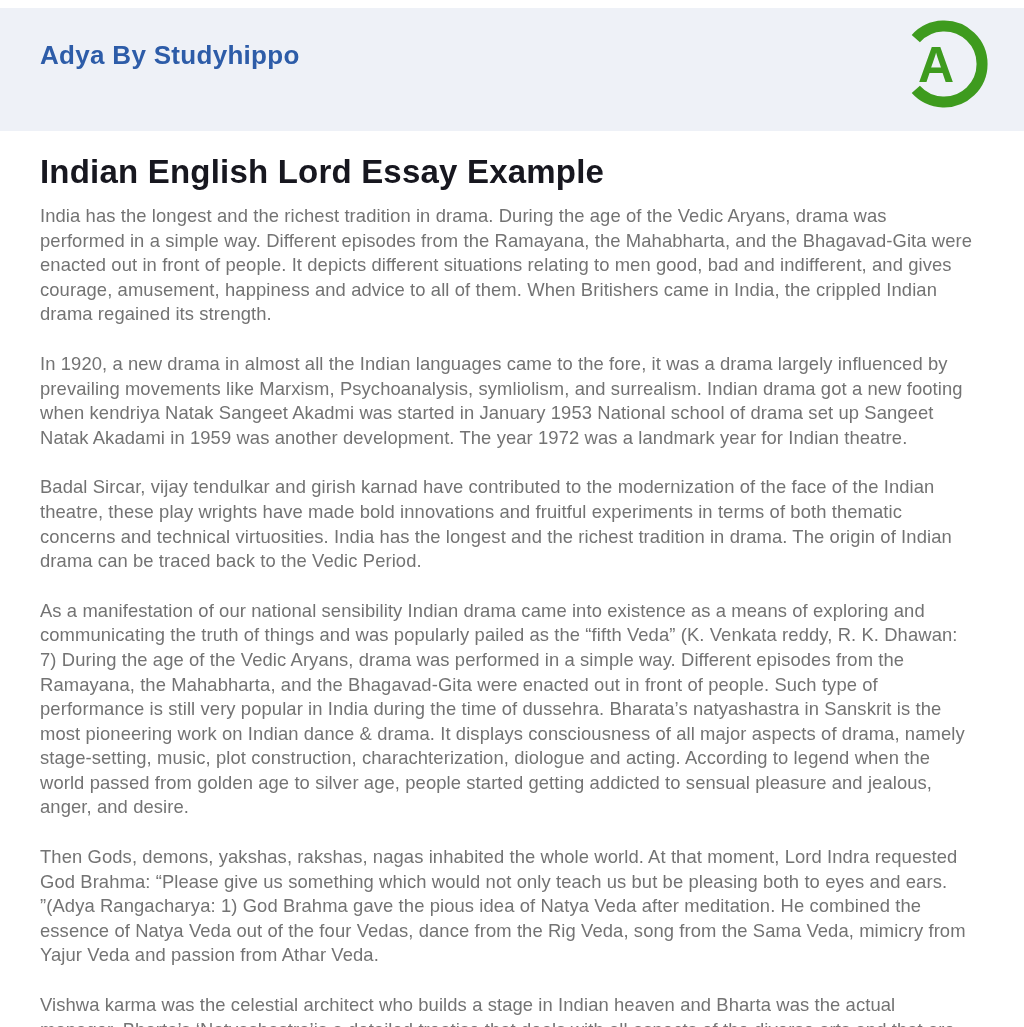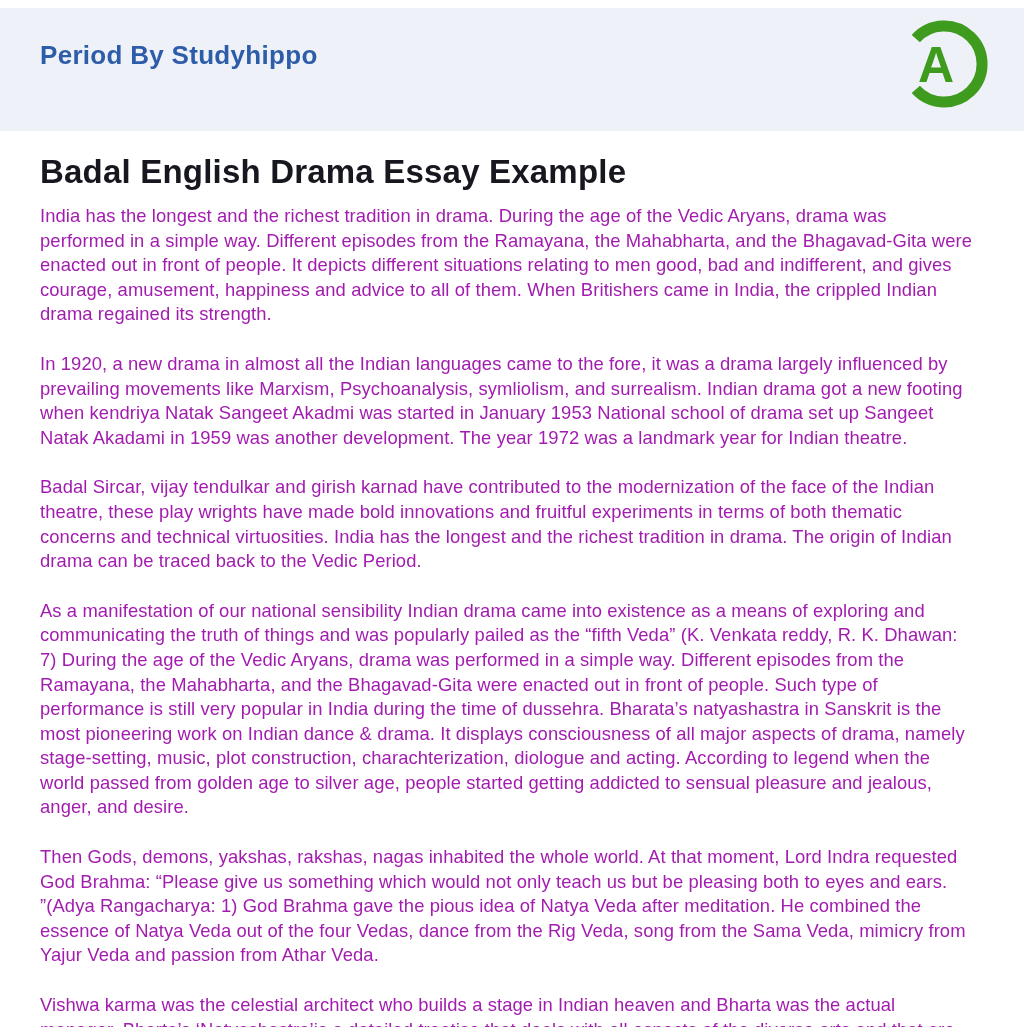--- a/index.html
+++ b/index.html
@@ -60,42 +60,42 @@
     letter-spacing: 0.2px;
   }
   .article-body {
     margin-top: 13px;
     width: 950px;
   }
   .article-body p {
     margin: 0 16px 25px 0;
     font-size: 18.4px;
     line-height: 24.6px;
-    color: #a21caf;
+    color: #737373;
     letter-spacing: 0.1px;
   }
 </style>
 </head>
 <body>
 
 <div class="page">
 
   <div class="header">
-    <h1 class="site-title">Period By Studyhippo</h1>
+    <h1 class="site-title">Adya By Studyhippo</h1>
 
     <div class="logo">
       <svg viewBox="0 0 92 92" width="92" height="92" aria-hidden="true">
         <path d="M 17.8 20.6 A 38 38 0 1 1 17.8 71.4" fill="none" stroke="#3e9b1e" stroke-width="11" stroke-linecap="butt"></path>
         <text x="38" y="63.5" text-anchor="middle" font-size="50" fill="#3e9b1e">A</text>
       </svg>
     </div>
   </div>
 
   <div class="content">
-    <h2 class="article-title">Badal English Drama Essay Example</h2>
+    <h2 class="article-title">Indian English Lord Essay Example</h2>
 
     <div class="article-body">
       <p>India has the longest and the richest tradition in drama. During the age of the Vedic Aryans, drama was performed in a simple way. Different episodes from the Ramayana, the Mahabharta, and the Bhagavad-Gita were enacted out in front of people. It depicts different situations relating to men good, bad and indifferent, and gives courage, amusement, happiness and advice to all of them. When Britishers came in India, the crippled Indian drama regained its strength.</p>
       <p>In 1920, a new drama in almost all the Indian languages came to the fore, it was a drama largely influenced by prevailing movements like Marxism, Psychoanalysis, symliolism, and surrealism. Indian drama got a new footing when kendriya Natak Sangeet Akadmi was started in January 1953 National school of drama set up Sangeet Natak Akadami in 1959 was another development. The year 1972 was a landmark year for Indian theatre.</p>
       <p>Badal Sircar, vijay tendulkar and girish karnad have contributed to the modernization of the face of the Indian theatre, these play wrights have made bold innovations and fruitful experiments in terms of both thematic concerns and technical virtuosities. India has the longest and the richest tradition in drama. The origin of Indian drama can be traced back to the Vedic Period.</p>
       <p>As a manifestation of our national sensibility Indian drama came into existence as a means of exploring and communicating the truth of things and was popularly pailed as the “fifth Veda” (K. Venkata reddy, R. K. Dhawan: 7) During the age of the Vedic Aryans, drama was performed in a simple way. Different episodes from the Ramayana, the Mahabharta, and the Bhagavad-Gita were enacted out in front of people. Such type of performance is still very popular in India during the time of dussehra. Bharata’s natyashastra in Sanskrit is the most pioneering work on Indian dance &amp; drama. It displays consciousness of all major aspects of drama, namely stage-setting, music, plot construction, charachterization, diologue and acting. According to legend when the world passed from golden age to silver age, people started getting addicted to sensual pleasure and jealous, anger, and desire.</p>
       <p>Then Gods, demons, yakshas, rakshas, nagas inhabited the whole world. At that moment, Lord Indra requested God Brahma: “Please give us something which would not only teach us but be pleasing both to eyes and ears. ”(Adya Rangacharya: 1) God Brahma gave the pious idea of Natya Veda after meditation. He combined the essence of Natya Veda out of the four Vedas, dance from the Rig Veda, song from the Sama Veda, mimicry from Yajur Veda and passion from Athar Veda.</p>
       <p>Vishwa karma was the celestial architect who builds a stage in Indian heaven and Bharta was the actual manager. Bharta’s ‘Natyashastra’is a detailed treatise that deals with all aspects of the diverse arts and that are embodied in the classical Indian concept of drama including dance, music poetics and general aesthetic</p>
     </div>
   </div>

